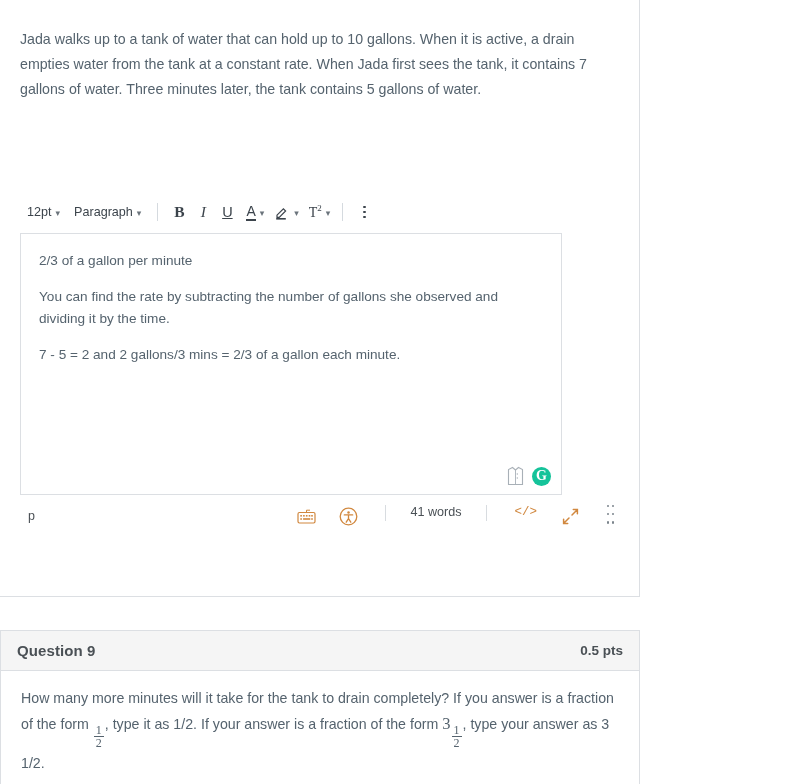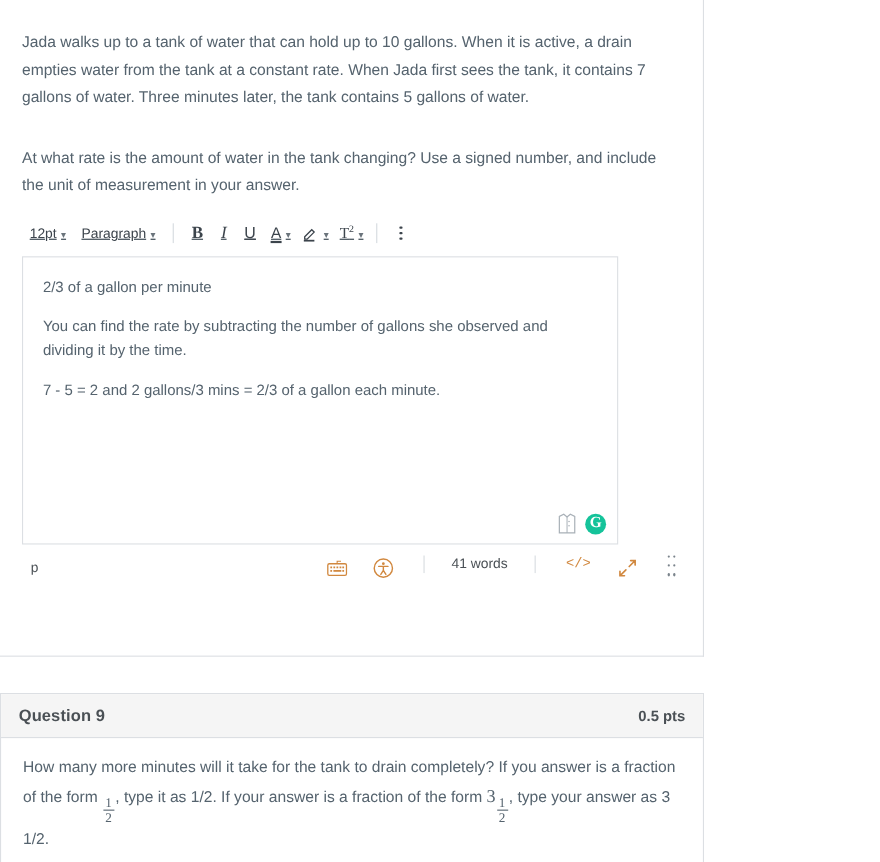--- a/index.html
+++ b/index.html
@@ -59,21 +59,20 @@
     padding: 2px 8px;
     cursor: pointer;
     white-space: nowrap;
   }
   .menubar .menu-item:first-child { padding-left: 0px; }
 
   .toolbar {
     display: flex; align-items: center;
     height: 34px; margin-top: 6px;
     gap: 0px;
-    text-decoration: underline;
   }
   .tb-btn {
     display: flex; align-items: center; gap: 4px;
     font-size: 12.6px; color: #3c444c;
     padding: 3px 7px; cursor: pointer; white-space: nowrap;
   }
   .tb-icon {
     display: flex; align-items: center; justify-content: center;
     width: 24px; height: 24px; cursor: pointer; color: #3c444c;
   }
@@ -155,21 +154,20 @@
 </style>
 </head>
 <body>
 
 <div class="page">
 
   <div class="q-card" id="card-q8">
 
     <p class="prompt" id="prompt-1">Jada walks up to a tank of water that can hold up to 10 gallons. When it is active, a drain empties water from the tank at a constant rate. When Jada first sees the tank, it contains 7 gallons of water. Three minutes later, the tank contains 5 gallons of water.</p>
 
-    <p class="prompt" id="prompt-2">At what rate is the amount of water in the tank changing? Use a signed number, and include the unit of measurement in your answer.</p>
 
     <div class="editor">
 
 
       <div class="toolbar">
 
         <div class="tb-btn">
           <span>12pt</span>
           <span class="chev">▾</span>
         </div>

